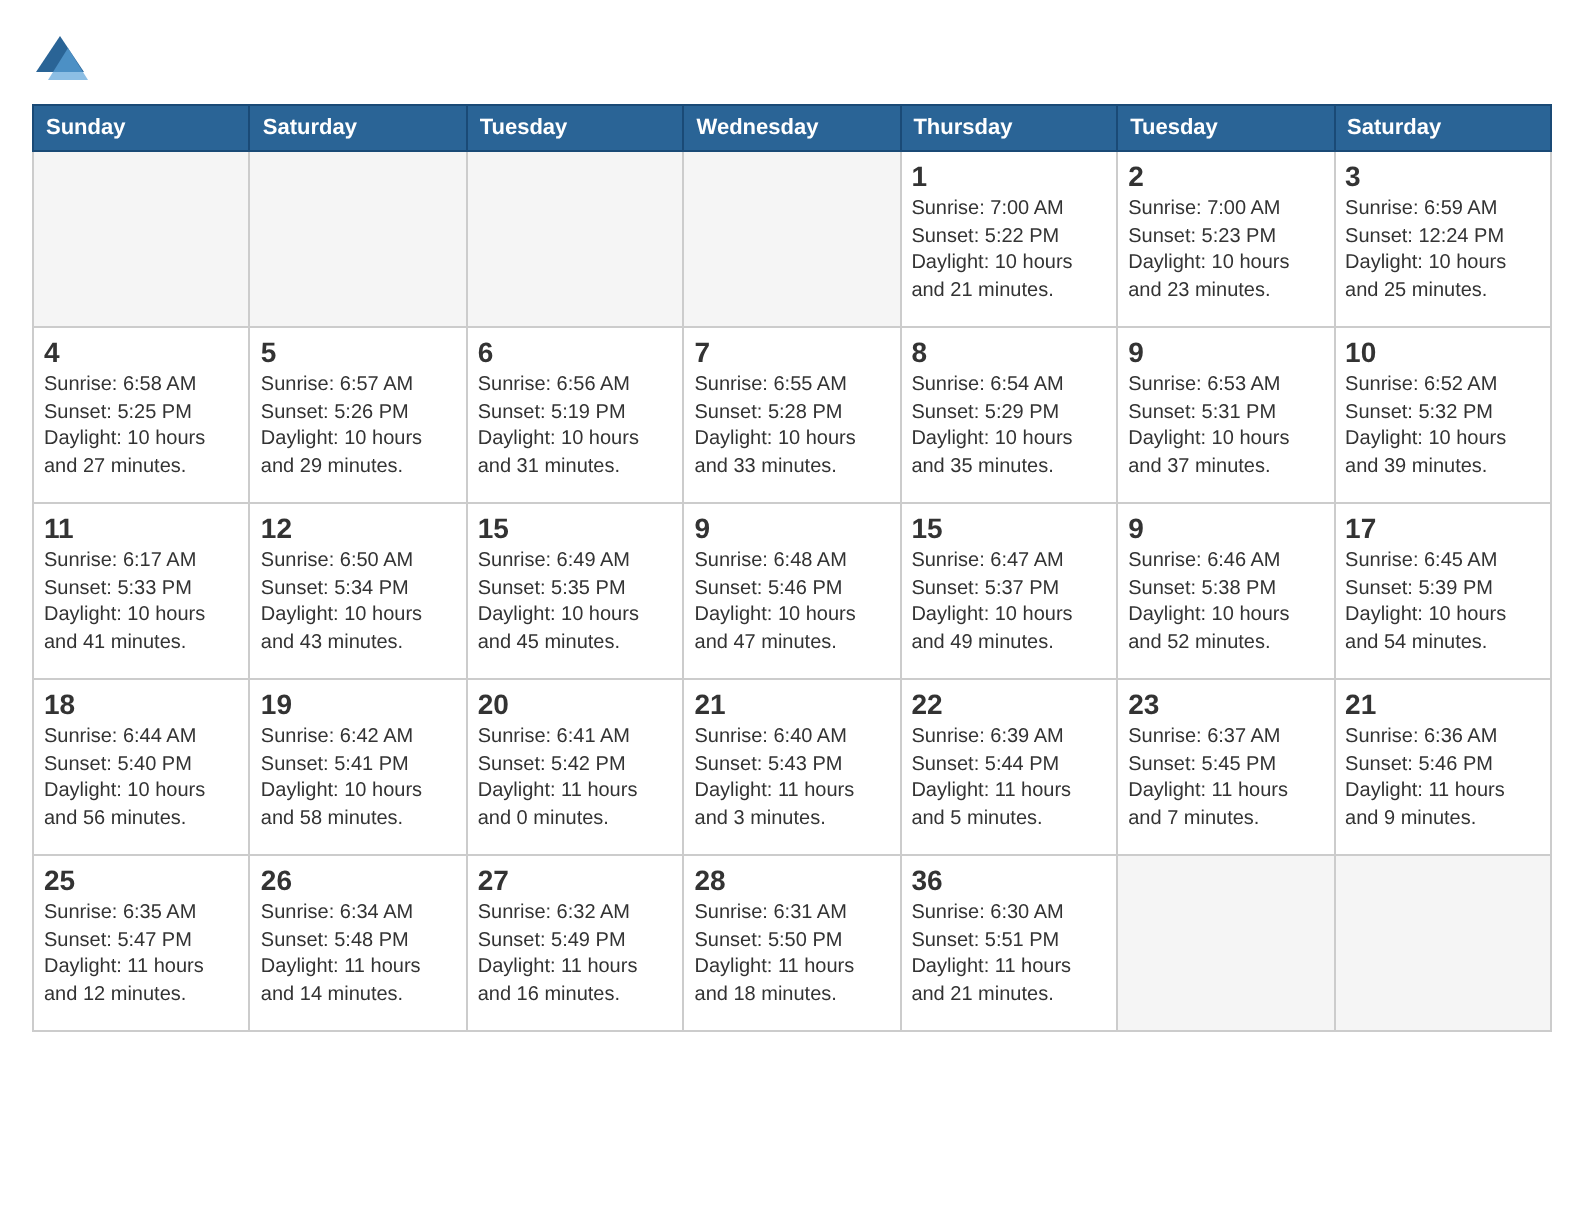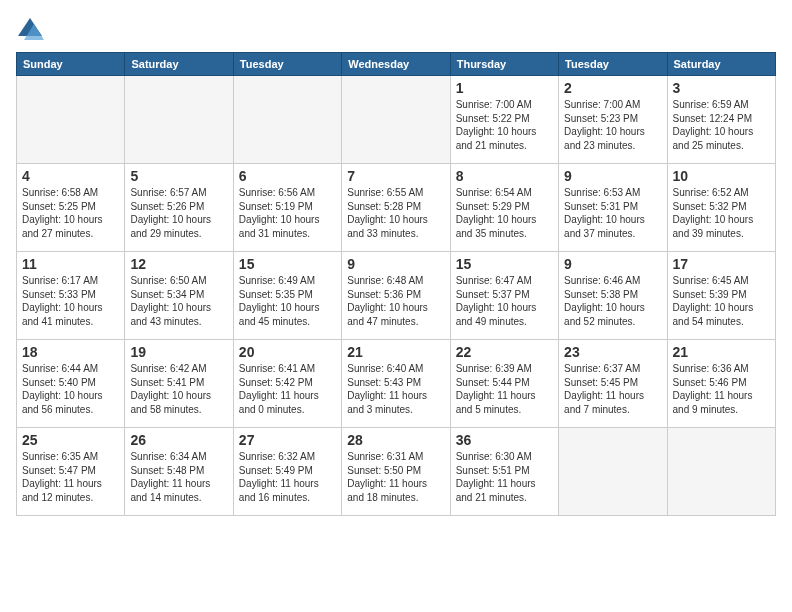--- a/index.html
+++ b/index.html
@@ -217,21 +217,21 @@
         <td>
           <span class="day-num">15</span>
           <div class="day-info">Sunrise: 6:49 AM
 Sunset: 5:35 PM
 Daylight: 10 hours
 and 45 minutes.</div>
         </td>
         <td>
           <span class="day-num">9</span>
           <div class="day-info">Sunrise: 6:48 AM
-Sunset: 5:36 PM
+Sunset: 5:46 PM
 Daylight: 10 hours
 and 47 minutes.</div>
         </td>
         <td>
           <span class="day-num">15</span>
           <div class="day-info">Sunrise: 6:47 AM
 Sunset: 5:37 PM
 Daylight: 10 hours
 and 49 minutes.</div>
         </td>

